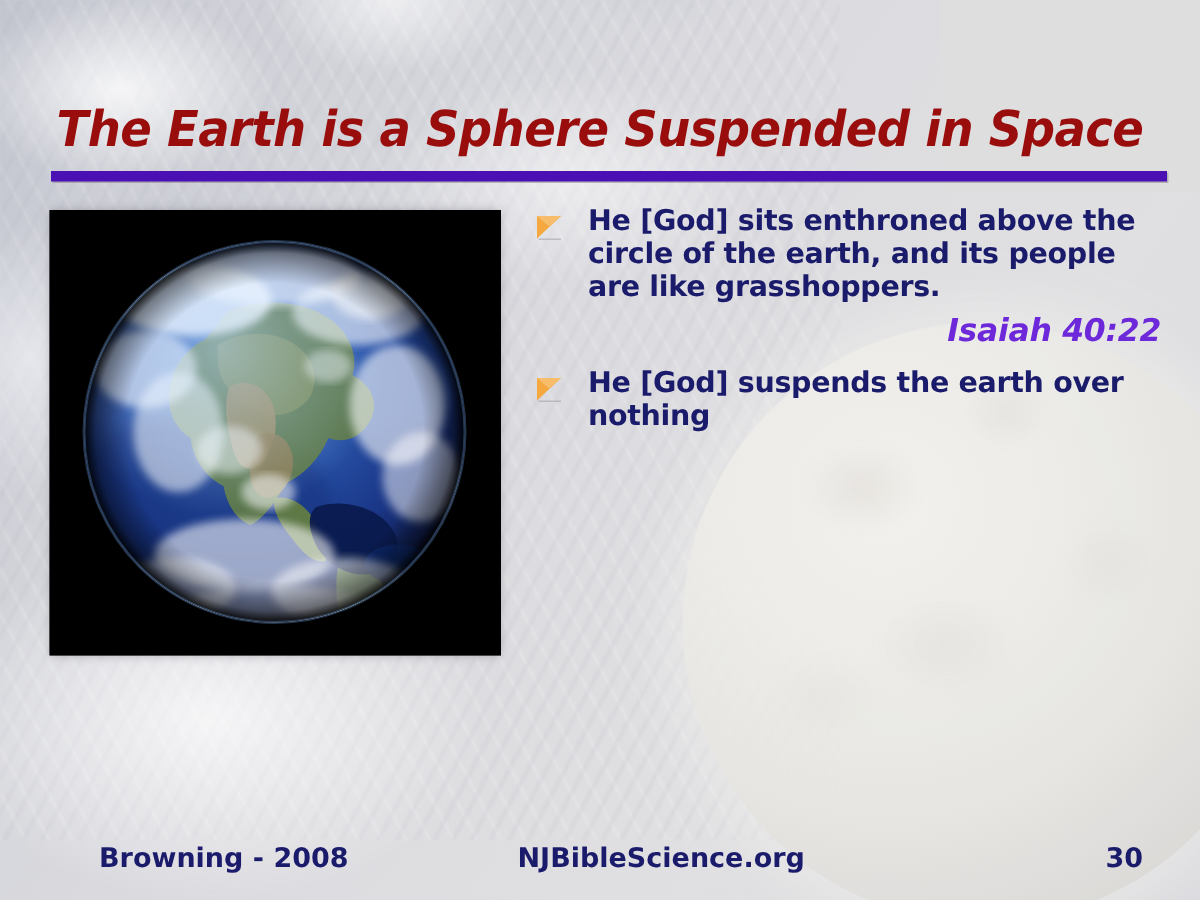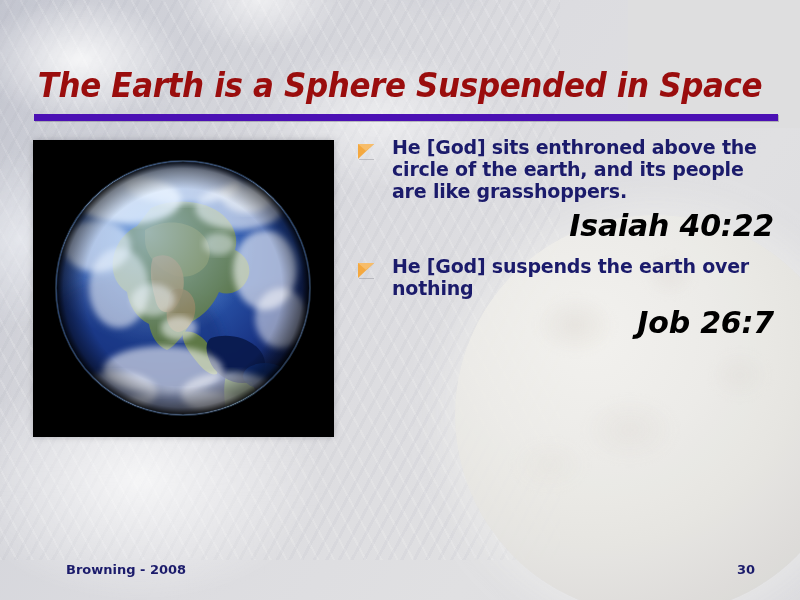--- a/index.html
+++ b/index.html
@@ -152,39 +152,39 @@
     font-family: "DejaVu Sans", sans-serif;
     font-size: 19px;
     font-weight: bold;
     line-height: 1.16;
     color: #1b1b6b;
     letter-spacing: -0.2px;
   }
   .citation {
     text-align: right;
     font-family: "DejaVu Sans", sans-serif;
-    font-size: 30px;
+    font-size: 21px;
     font-weight: bold;
     font-style: italic;
-    color: #000000;
+    color: #6d28d9;
     padding-right: 8px;
     margin-top: 6px;
     margin-bottom: 10px;
     letter-spacing: -0.2px;
   }
   #bullet-2-row { margin-top: 12px; }
 
   
   #footer {
     position: absolute;
     left: 0; bottom: 18px;
     width: 800px;
     height: 20px;
     font-family: "DejaVu Sans", sans-serif;
-    font-size: 13px;
+    font-size: 18px;
     font-weight: bold;
     color: #1b1b6b;
   }
   #footer-left   { position: absolute; left: 66px;  top: 0; }
   #footer-center { position: absolute; left: 345px; top: 0; }
   #footer-right  { position: absolute; left: 737px; top: 0; }
 </style>
 </head>
 <body>
 
@@ -309,22 +309,22 @@
     <div class="bullet-row" id="bullet-2-row">
       <span class="bullet-marker">
         <svg width="17" height="16" viewBox="0 0 17 16">
           <path d="M0 0 H16 L0 15 Z" fill="#f4a83f"></path>
           <path d="M0 0 H16 L8 7 Z" fill="#f7bd6a"></path>
           <path d="M1 15 H16 L16 16 H1 Z" fill="rgba(120,120,130,.35)"></path>
         </svg>
       </span>
       <div class="bullet-text">He [God] suspends the earth over nothing</div>
     </div>
-    <div class="citation">Job 26:7</div>
 
   </div>
 
   <div id="footer">
     <span id="footer-left">Browning - 2008</span>
+    <span id="footer-center">NJBibleScience.org</span>
     <span id="footer-right">30</span>
   </div>
 
 </div>
 
 </body></html>

